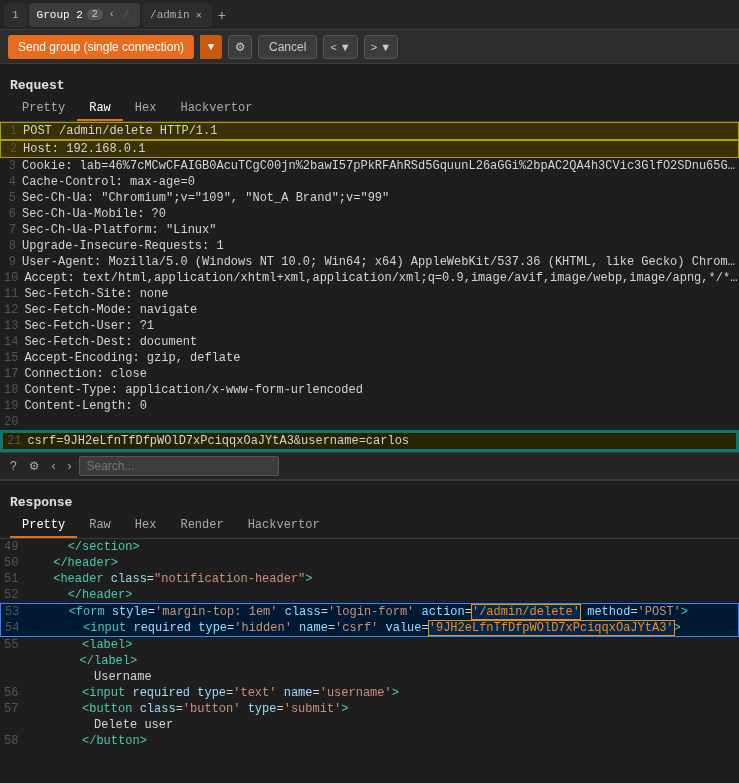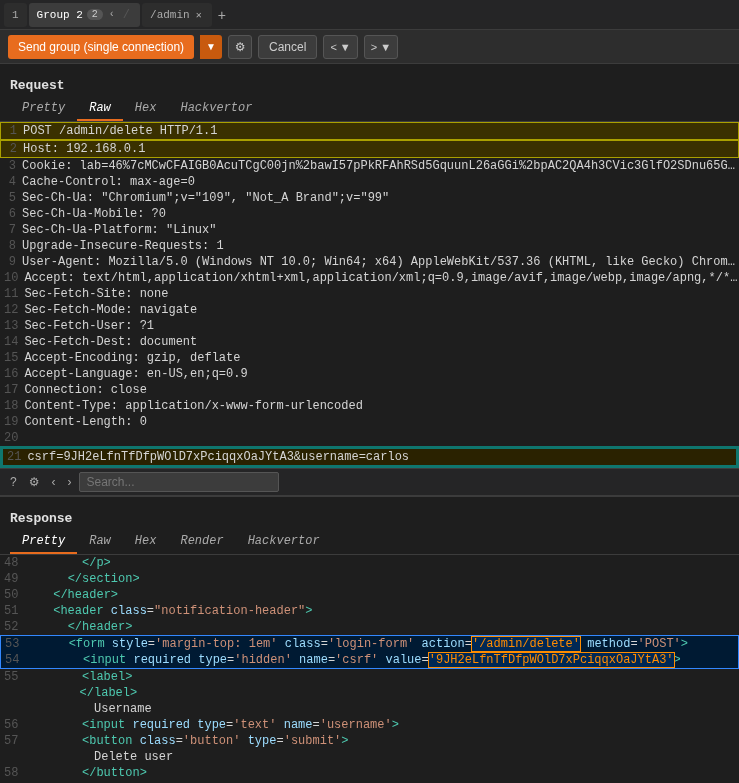--- a/index.html
+++ b/index.html
@@ -140,21 +140,20 @@
       padding: 6px 10px 4px;
       margin-top: 8px;
     }
 
     .tab-row {
       display: flex;
       align-items: center;
       gap: 0;
       padding: 0 10px;
       border-bottom: 1px solid #3c3c3c;
-      font-style: italic;
     }
     .tab-row .rtab {
       padding: 4px 12px;
       font-size: 12px;
       cursor: pointer;
       color: #aaa;
       border-bottom: 2px solid transparent;
     }
     .tab-row .rtab.active {
       color: #fff;
@@ -338,24 +337,20 @@
     </div>
     <div class="code-line">
       <span class="line-num">14</span>
       <span class="line-content">Sec-Fetch-Dest: document</span>
     </div>
     <div class="code-line">
       <span class="line-num">15</span>
       <span class="line-content">Accept-Encoding: gzip, deflate</span>
     </div>
     <div class="code-line">
-      <span class="line-num">16</span>
-      <span class="line-content">Accept-Language: en-US,en;q=0.9</span>
-    </div>
-    <div class="code-line">
       <span class="line-num">17</span>
       <span class="line-content">Connection: close</span>
     </div>
     <div class="code-line">
       <span class="line-num">18</span>
       <span class="line-content">Content-Type: application/x-www-form-urlencoded</span>
     </div>
     <div class="code-line">
       <span class="line-num">19</span>
       <span class="line-content">Content-Length: 0</span>
@@ -386,24 +381,20 @@
   <div class="section-header">Response</div>
   <div class="tab-row">
     <div class="rtab active">Pretty</div>
     <div class="rtab">Raw</div>
     <div class="rtab">Hex</div>
     <div class="rtab">Render</div>
     <div class="rtab">Hackvertor</div>
   </div>
   <div class="response-code-area code-area">
     <div class="code-line">
-      <span class="line-num">48</span>
-      <span class="line-content">&nbsp;&nbsp;&nbsp;&nbsp;&nbsp;&nbsp;&nbsp;&nbsp;<span class="token-tag">&lt;/p&gt;</span></span>
-    </div>
-    <div class="code-line">
       <span class="line-num">49</span>
       <span class="line-content">&nbsp;&nbsp;&nbsp;&nbsp;&nbsp;&nbsp;<span class="token-tag">&lt;/section&gt;</span></span>
     </div>
     <div class="code-line">
       <span class="line-num">50</span>
       <span class="line-content">&nbsp;&nbsp;&nbsp;&nbsp;<span class="token-tag">&lt;/header&gt;</span></span>
     </div>
     <div class="code-line">
       <span class="line-num">51</span>
       <span class="line-content">&nbsp;&nbsp;&nbsp;&nbsp;<span class="token-tag">&lt;header</span> <span class="token-attr">class</span>=<span class="token-string">"notification-header"</span><span class="token-tag">&gt;</span></span>

